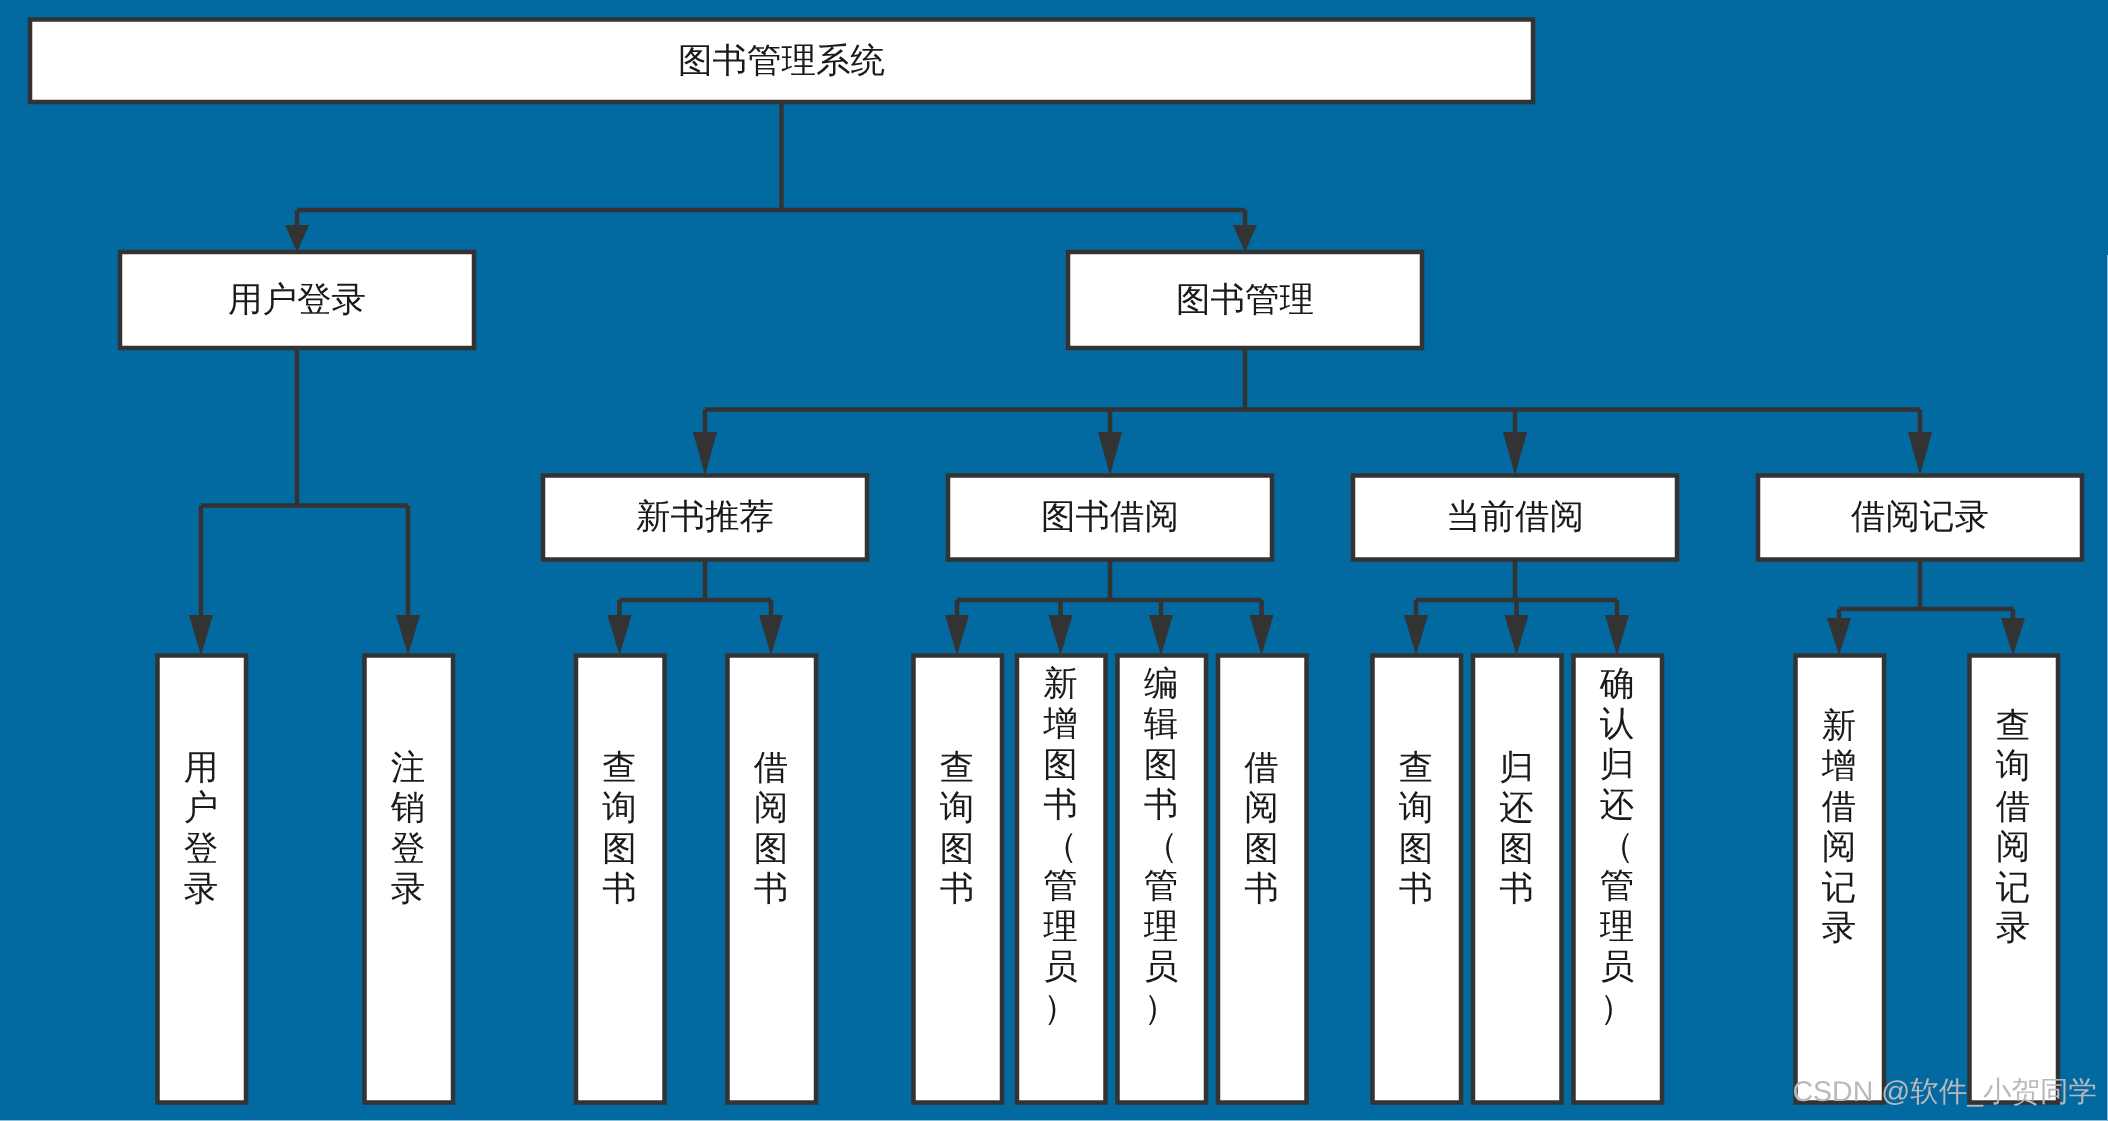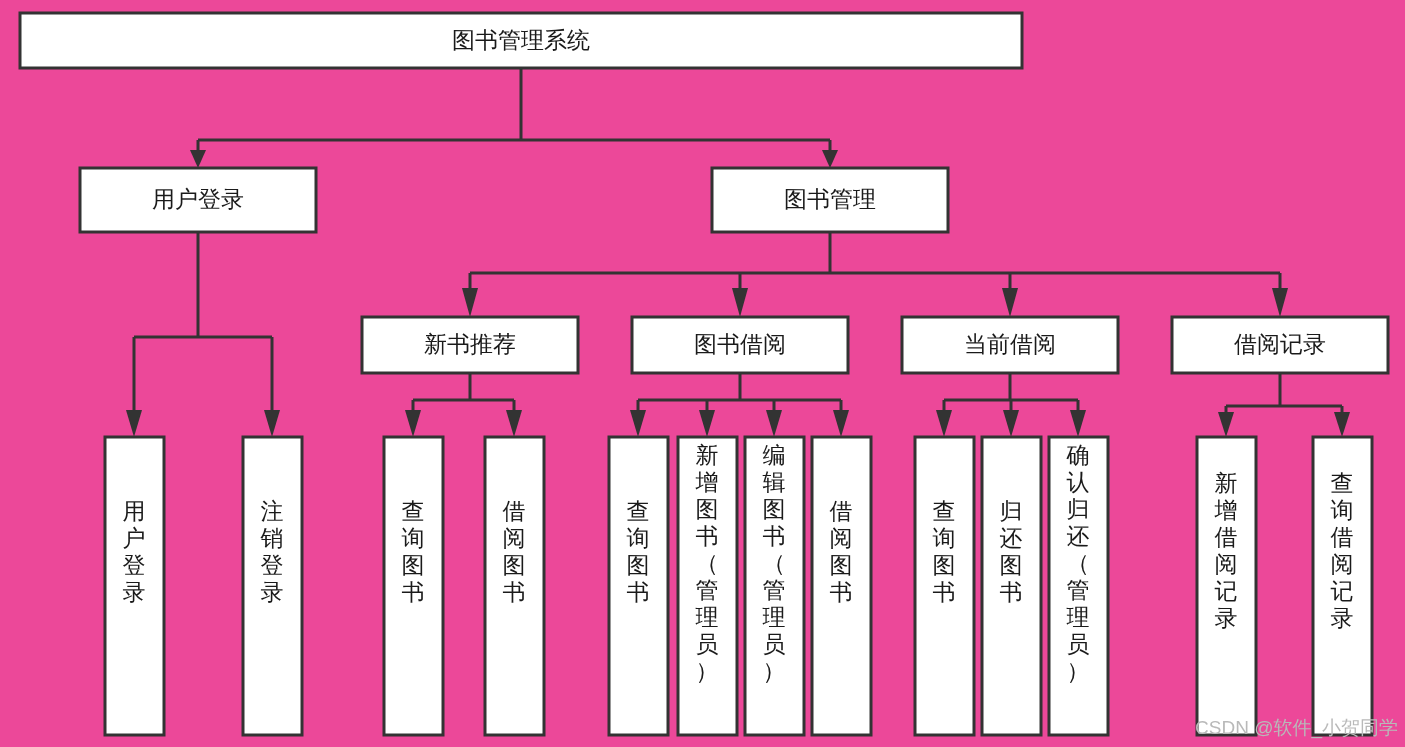--- a/index.html
+++ b/index.html
@@ -10,21 +10,21 @@
   body {
     width: 1405px;
     height: 747px;
     font-family: "Liberation Sans", "DejaVu Sans", sans-serif;
     overflow: hidden;
   }
   #diagram-root {
     position: relative;
     width: 1405px;
     height: 747px;
-    background: #ec4899;
+    background: #0369a1;
   }
   svg#chart-svg {
     position: absolute;
     top: 0;
     left: 0;
     width: 1405px;
     height: 747px;
     display: block;
   }
   .node-box {

